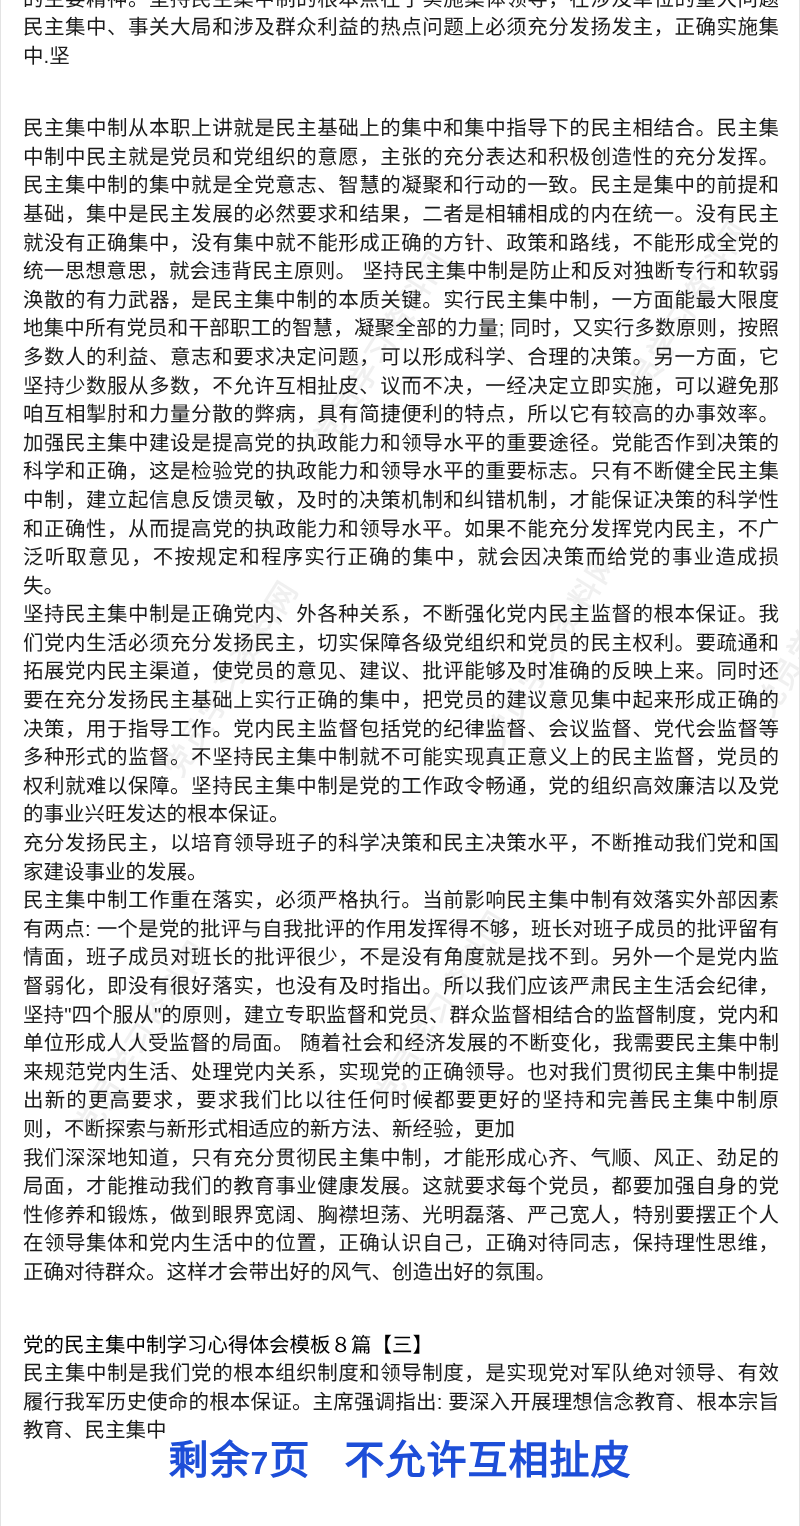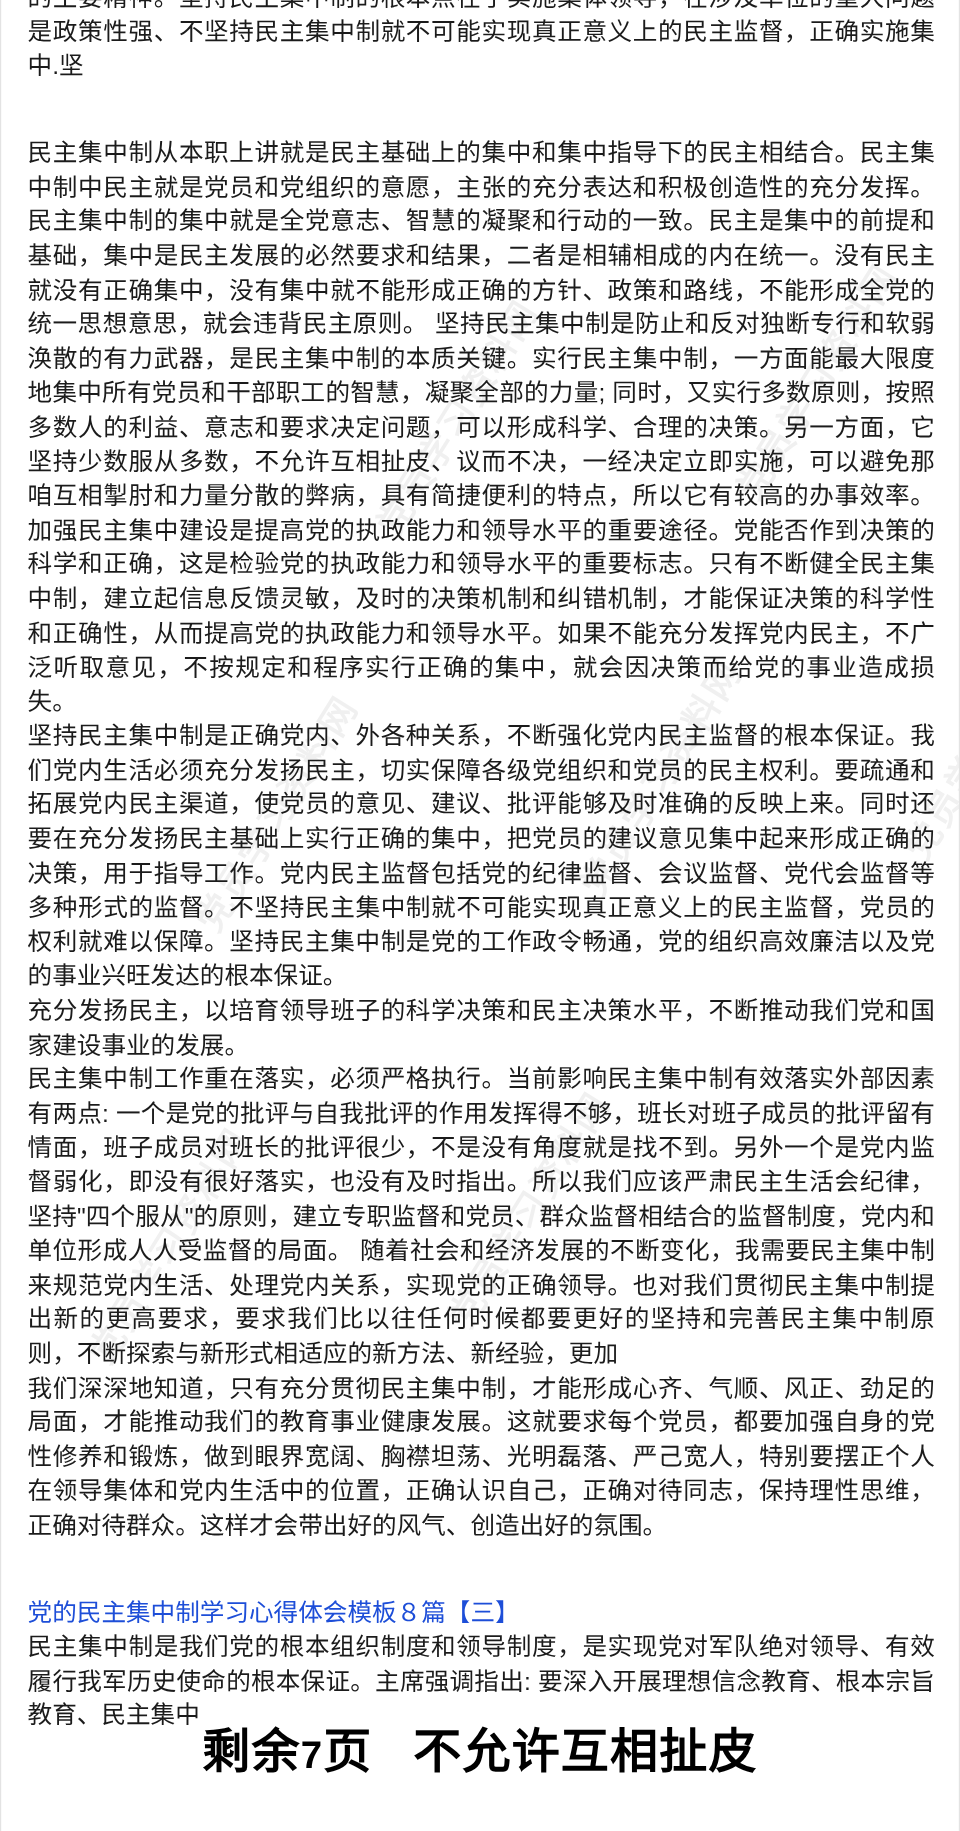--- a/index.html
+++ b/index.html
@@ -78,41 +78,41 @@
     word-break: break-all;
   }
 
   .spacer-lg { height: 44px; }
 
   h2.section-heading {
     margin: 0;
     font-size: 20.5px;
     line-height: 28.6px;
     font-weight: 400;
-    color: #1d4ed8;
+    color: #000000;
     text-align: left;
   }
 
   
   .download-banner {
     position: absolute;
     left: 0;
     right: 0;
     bottom: 46px;
     z-index: 3;
     display: flex;
     align-items: center;
     justify-content: center;
     gap: 34px;
     user-select: none;
   }
   .download-banner .banner-text {
     font-size: 40px;
     font-weight: 700;
-    color: #000000;
+    color: #1d4ed8;
     letter-spacing: 1px;
     line-height: 1;
     font-family: "Liberation Sans", "DejaVu Sans", sans-serif;
   }
   .download-banner .banner-text .pagenum {
     font-size: 32px;
     font-weight: 700;
   }
 </style>
 </head>
@@ -129,21 +129,21 @@
     <div class="watermark" style="left:60px; top:1120px;">党员学习资料网</div>
     <div class="watermark" style="left:360px; top:1090px;">党员学习资料网</div>
   </div>
 
   <div class="doc-body">
 
     <div class="clipped-top">
       <p class="para">的主要精神。坚持民主集中制的根本点在于实施集体领导，在涉及单位的重大问题上，特别</p>
     </div>
 
-    <p class="para">是政策性强、不坚持民主集中制就不可能实现真正意义上的民主监督，正确实施集中.坚</p>
+    <p class="para">民主集中、事关大局和涉及群众利益的热点问题上必须充分发扬发主，正确实施集中.坚</p>
 
     <div class="spacer-lg"></div>
 
 
     <p class="para">民主集中制从本职上讲就是民主基础上的集中和集中指导下的民主相结合。民主集中制中民主就是党员和党组织的意愿，主张的充分表达和积极创造性的充分发挥。民主集中制的集中就是全党意志、智慧的凝聚和行动的一致。民主是集中的前提和基础，集中是民主发展的必然要求和结果，二者是相辅相成的内在统一。没有民主就没有正确集中，没有集中就不能形成正确的方针、政策和路线，不能形成全党的统一思想意思，就会违背民主原则。 坚持民主集中制是防止和反对独断专行和软弱涣散的有力武器，是民主集中制的本质关键。实行民主集中制，一方面能最大限度地集中所有党员和干部职工的智慧，凝聚全部的力量; 同时，又实行多数原则，按照多数人的利益、意志和要求决定问题，可以形成科学、合理的决策。另一方面，它坚持少数服从多数，不允许互相扯皮、议而不决，一经决定立即实施，可以避免那咱互相掣肘和力量分散的弊病，具有简捷便利的特点，所以它有较高的办事效率。 加强民主集中建设是提高党的执政能力和领导水平的重要途径。党能否作到决策的科学和正确，这是检验党的执政能力和领导水平的重要标志。只有不断健全民主集中制，建立起信息反馈灵敏，及时的决策机制和纠错机制，才能保证决策的科学性和正确性，从而提高党的执政能力和领导水平。如果不能充分发挥党内民主，不广泛听取意见，不按规定和程序实行正确的集中，就会因决策而给党的事业造成损失。</p>
 
     <p class="para">坚持民主集中制是正确党内、外各种关系，不断强化党内民主监督的根本保证。我们党内生活必须充分发扬民主，切实保障各级党组织和党员的民主权利。要疏通和拓展党内民主渠道，使党员的意见、建议、批评能够及时准确的反映上来。同时还要在充分发扬民主基础上实行正确的集中，把党员的建议意见集中起来形成正确的决策，用于指导工作。党内民主监督包括党的纪律监督、会议监督、党代会监督等多种形式的监督。不坚持民主集中制就不可能实现真正意义上的民主监督，党员的权利就难以保障。坚持民主集中制是党的工作政令畅通，党的组织高效廉洁以及党的事业兴旺发达的根本保证。</p>
 
     <p class="para">充分发扬民主，以培育领导班子的科学决策和民主决策水平，不断推动我们党和国家建设事业的发展。</p>
 

